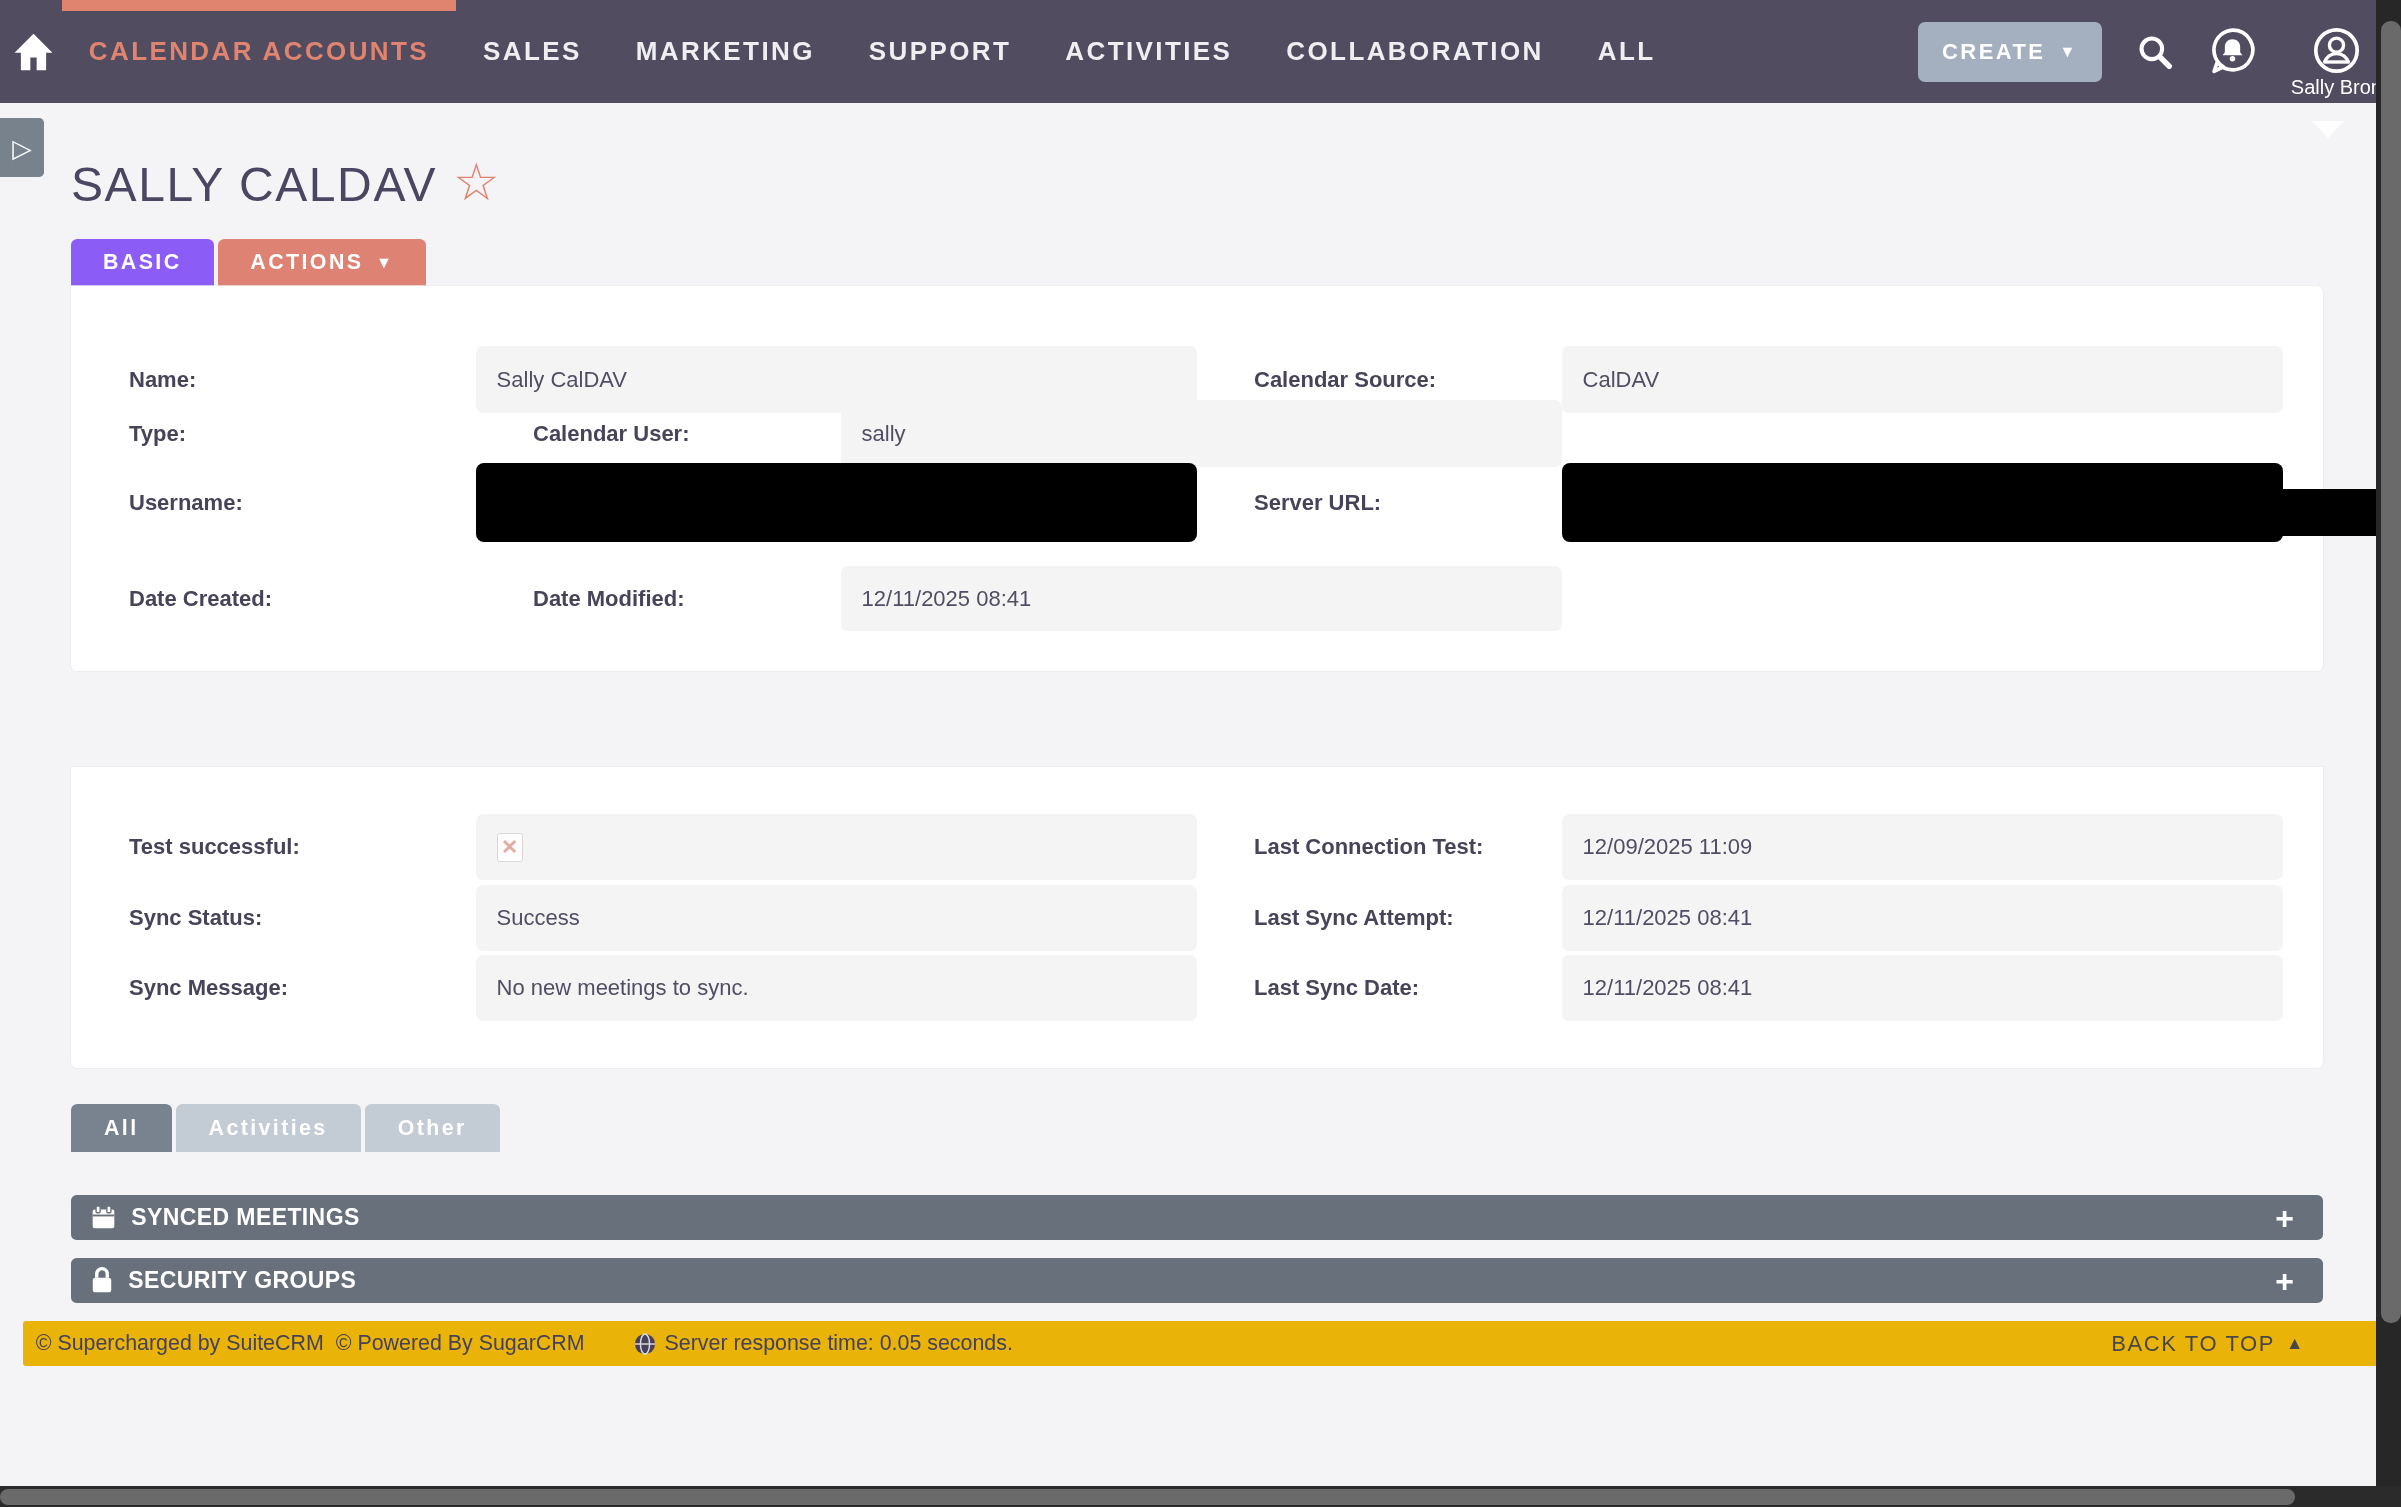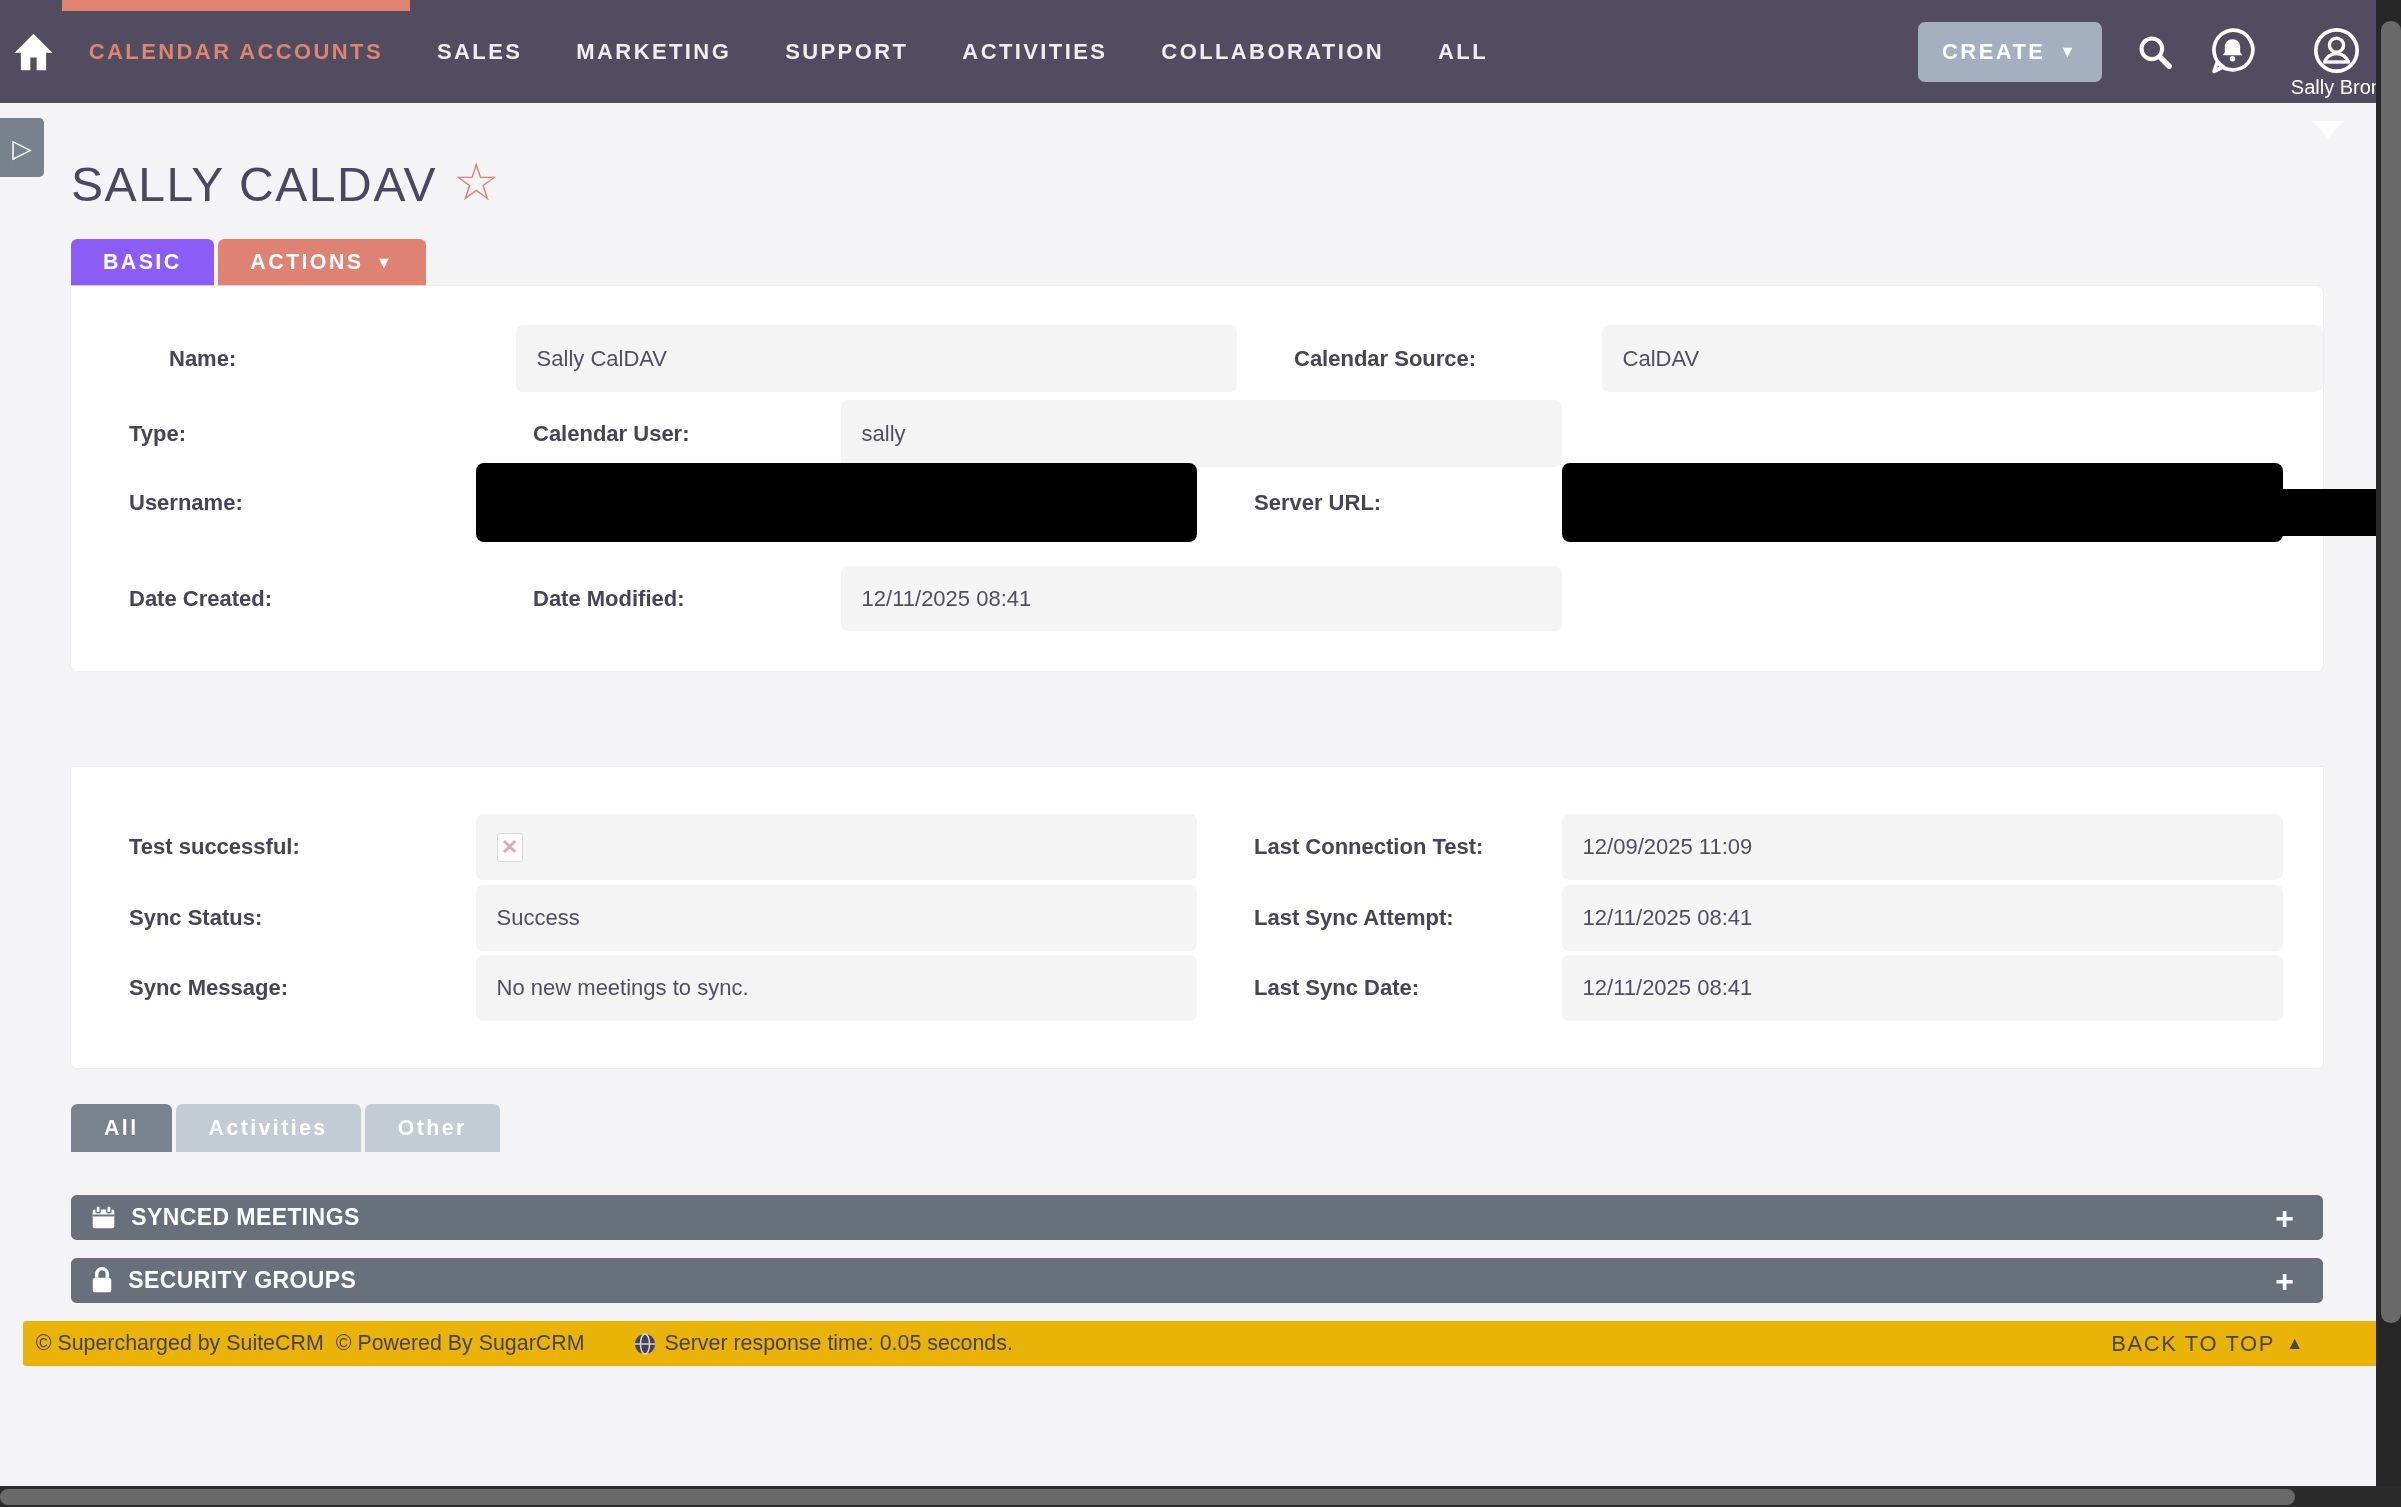--- a/index.html
+++ b/index.html
@@ -7,21 +7,21 @@
     position:relative;width:2401px;height:1507px;overflow:hidden;
     background:#f4f4f6;
     font-family:"Liberation Sans", sans-serif;
     color:#4b4760;
   }
   
   .topnav{position:absolute;left:0;top:0;width:100%;height:103px;background:#514c5f;display:flex;align-items:center;}
   .home-btn{width:57px;height:103px;display:flex;align-items:center;justify-content:center;margin-left:4.8px;cursor:pointer;}
   .navitems{display:flex;align-items:center;height:100%;}
   .navitem{position:relative;height:100%;display:flex;align-items:center;padding:0 27px;
-    font-size:22px;font-weight:600;letter-spacing:2.4px;color:#efeff2;cursor:pointer;white-space:nowrap;}
+    font-size:26px;font-weight:600;letter-spacing:2.4px;color:#efeff2;cursor:pointer;white-space:nowrap;}
   .navitem.active{color:#e0846f;}
   .navitem.active::before{content:"";position:absolute;left:0;top:0;right:0;height:11px;background:#e0846f;}
   .nav-right{position:absolute;right:19px;top:0;height:103px;display:flex;align-items:center;gap:34px;}
   .create-btn{background:#a4b0bf;color:#fff;border:none;border-radius:7.1px;height:60px;padding:0 24px;
     font-size:22px;font-weight:600;letter-spacing:2.4px;font-family:inherit;display:flex;align-items:center;gap:14.3px;cursor:pointer;}
   .caret-down{font-size:16px;line-height:1;}
   .icon-btn{background:none;border:none;padding:0;cursor:pointer;display:flex;align-items:center;justify-content:center;}
   .user-wrap{position:relative;display:flex;flex-direction:column;align-items:center;margin-top:22px;}
   .user-name{color:#fff;font-size:20px;margin-top:1.6px;white-space:nowrap;}
   
@@ -161,21 +161,21 @@
     <button class="vtab basic">
       <span>BASIC</span>
     </button>
     <button class="vtab actions">
       <span>ACTIONS</span>
       <span class="caret-down">▼</span>
     </button>
   </div>
 
   <section class="panel" id="panel-record">
-    <div class="frow" style="top:39px;height:67px;justify-content:flex-end;">
+    <div class="frow" style="top:60px;height:67px;">
       <span class="flabel l1">Name:</span>
       <div class="fbox">
           <span>Sally CalDAV</span>
         </div>
       <span class="gapcol"></span>
       <span class="flabel l2">Calendar Source:</span>
       <div class="fbox">
           <span>CalDAV</span>
         </div>
     </div>

